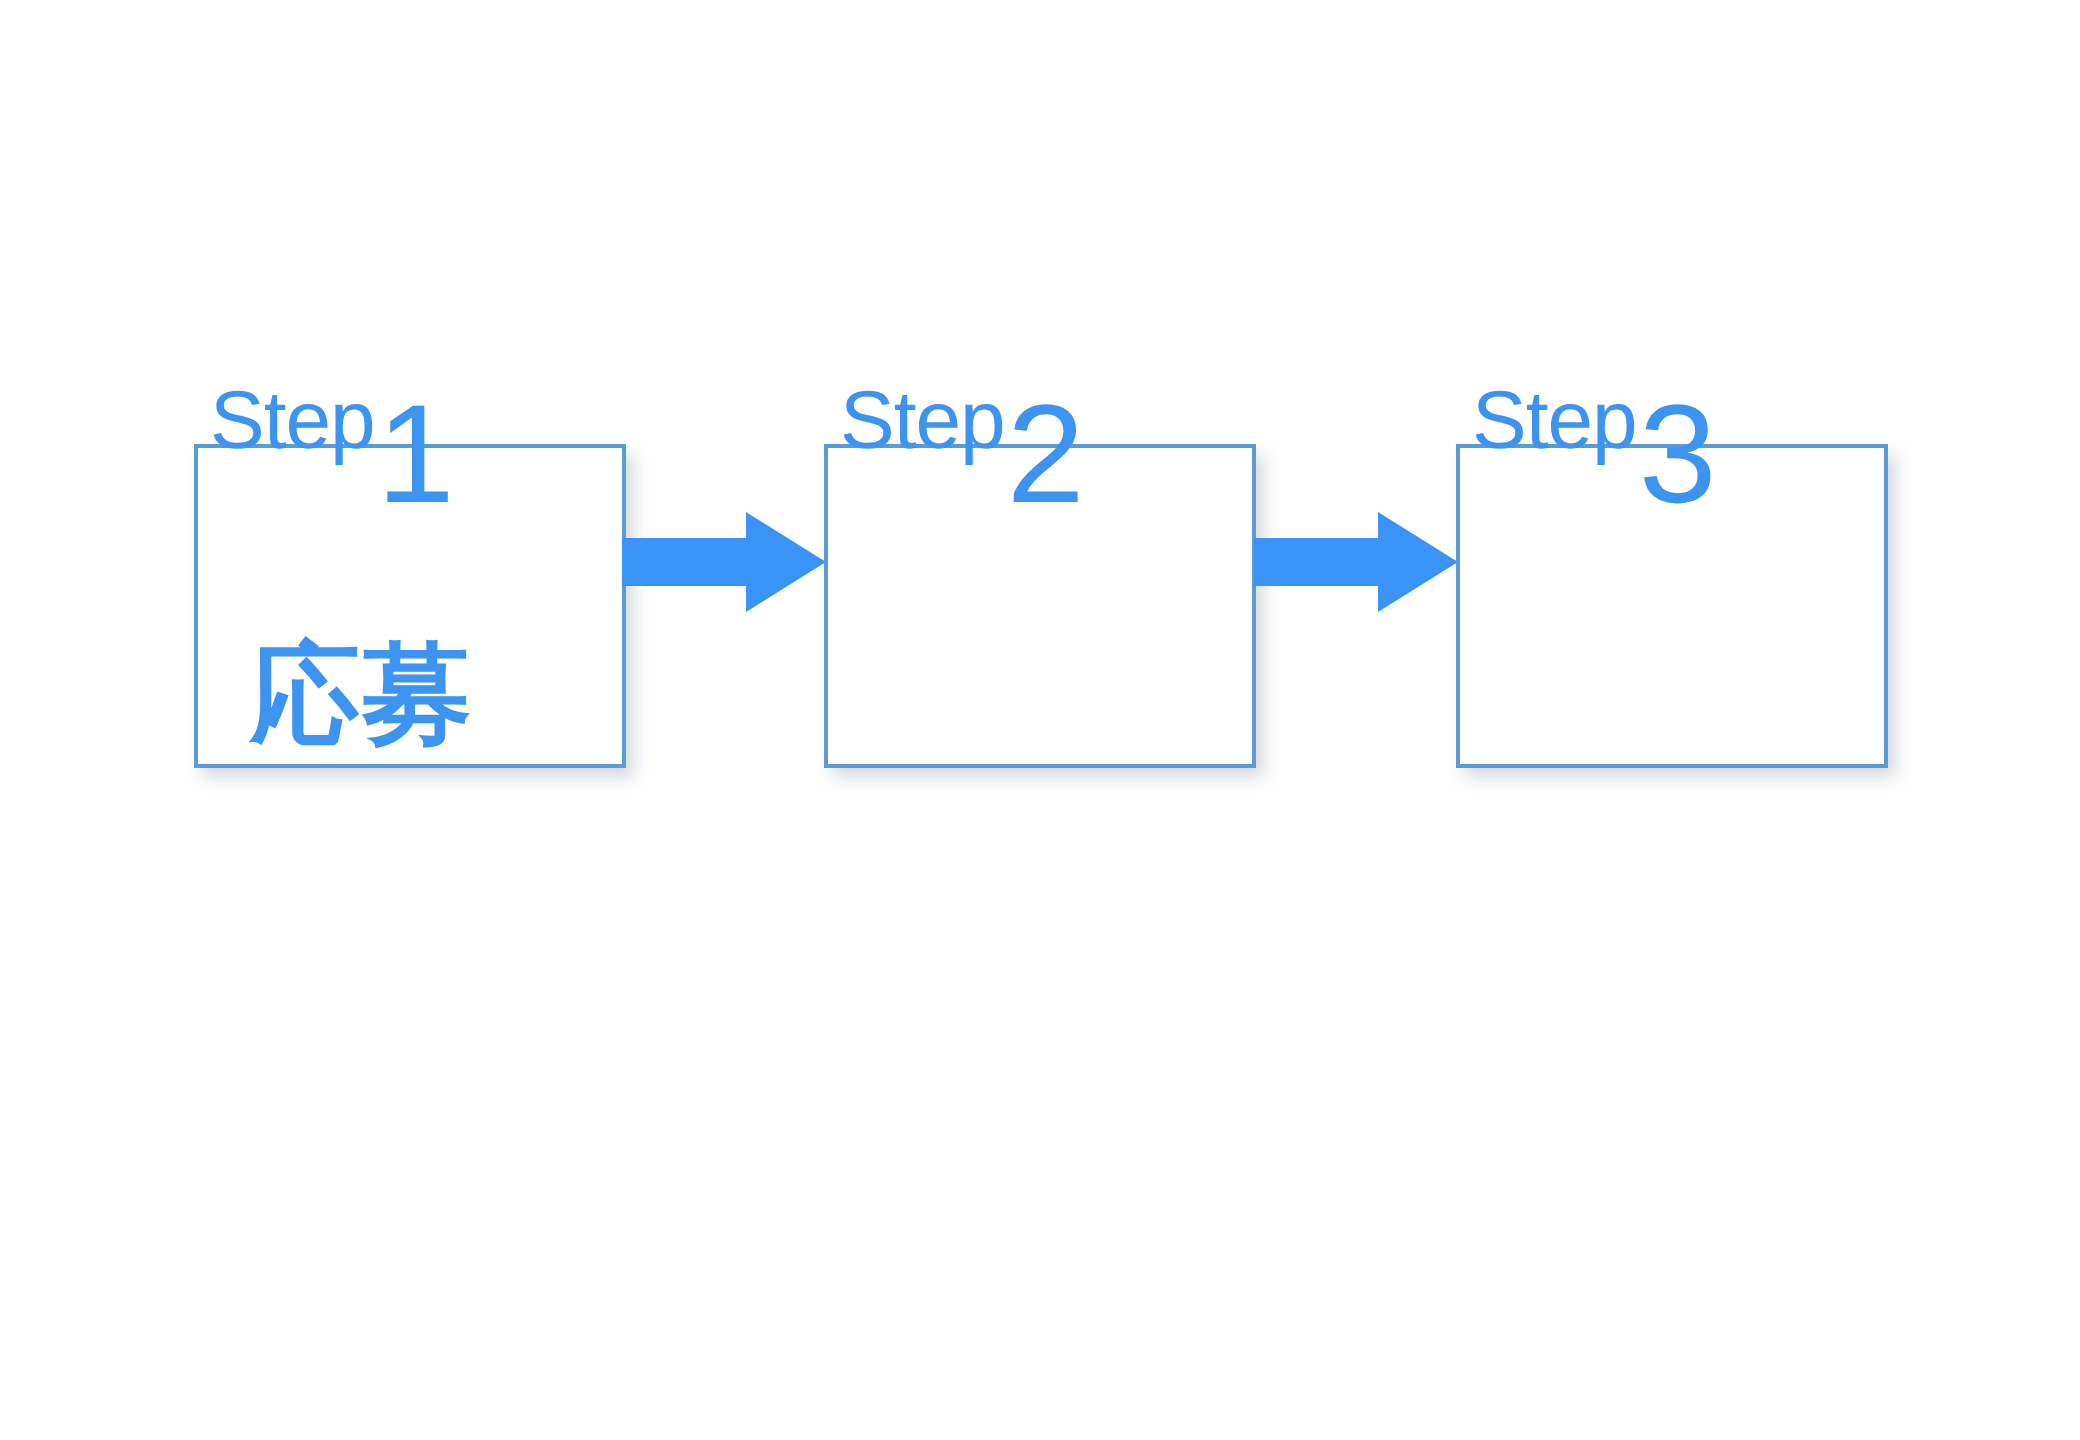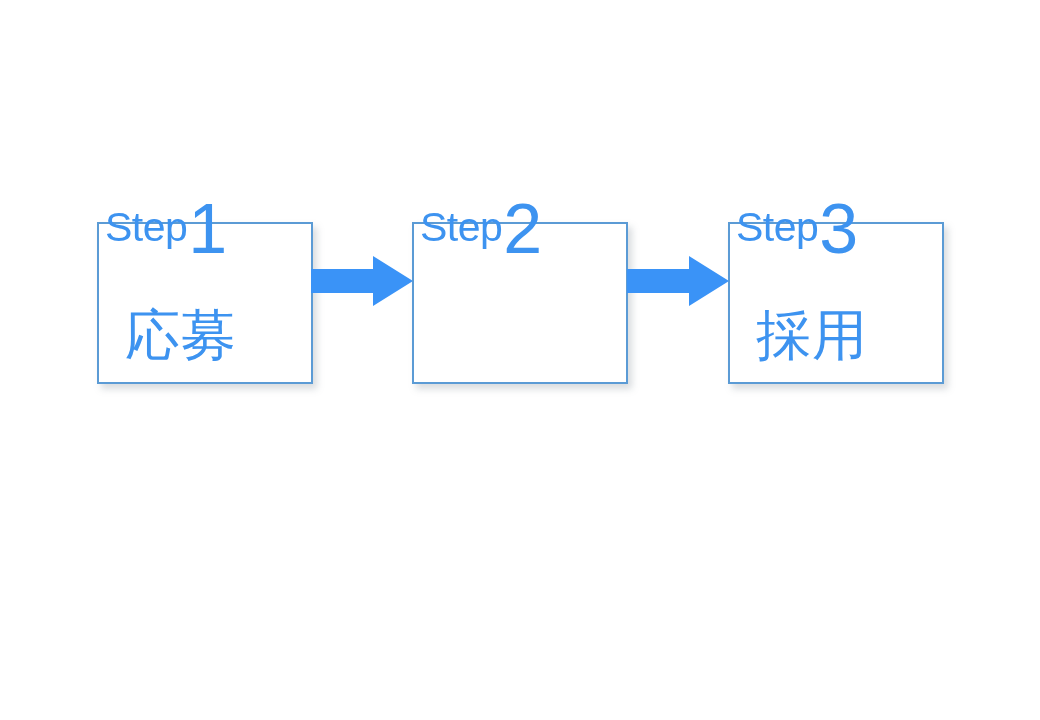--- a/index.html
+++ b/index.html
@@ -40,21 +40,21 @@
   .box-2 { left: 412px; top: 222px; }
   .box-3 { left: 728px; top: 222px; }
 
   
   .step-head {
     position: absolute;
     left: 6px;
     top: -34px;
     height: 74px;
     display: flex;
-    align-items: center;
+    align-items: flex-start;
     white-space: nowrap;
     line-height: 1;
   }
 
   .step-word {
     font-family: "Liberation Sans", "DejaVu Sans", sans-serif;
     font-size: 41px;
     font-weight: 400;
     color: #3d93f0;
     letter-spacing: -0.5px;
@@ -69,24 +69,24 @@
     color: #3d93f0;
     letter-spacing: -1px;
     margin-left: 1px;
     position: relative;
     top: 2px;
   }
 
   .step-label {
     position: absolute;
     left: 26px;
-    top: 84px;
+    top: 96px;
     font-family: "DejaVu Sans", "Liberation Sans", sans-serif;
     font-size: 55px;
-    font-weight: 400;
+    font-weight: 700;
     color: #3d93f0;
     letter-spacing: 1px;
     line-height: 1;
     white-space: nowrap;
   }
 
   
   .arrow {
     position: absolute;
     top: 256px;
@@ -128,16 +128,15 @@
     <svg viewBox="0 0 102 50" xmlns="http://www.w3.org/2000/svg">
       <polygon points="0,13 62,13 62,0 102,25 62,50 62,37 0,37" fill="#3a93f7"></polygon>
     </svg>
   </div>
 
   <div class="step-box box-3">
     <div class="step-head">
       <span class="step-word">Step</span>
       <span class="step-num">3</span>
     </div>
-    <div class="step-label">採用</div>
   </div>
 
 </div>
 
 </body></html>

